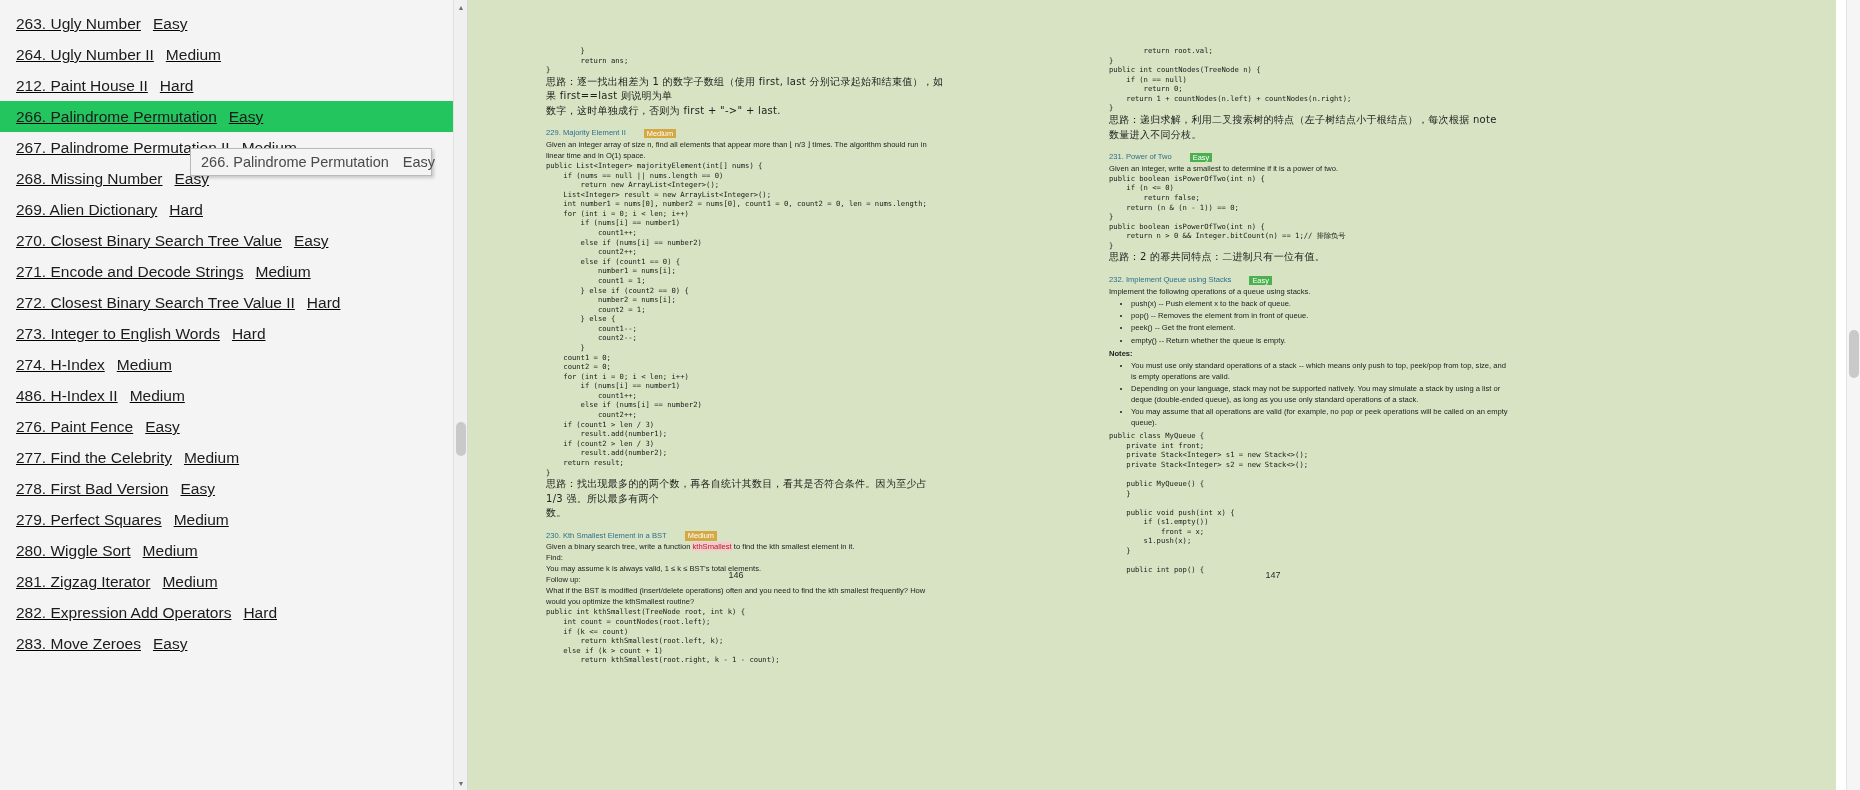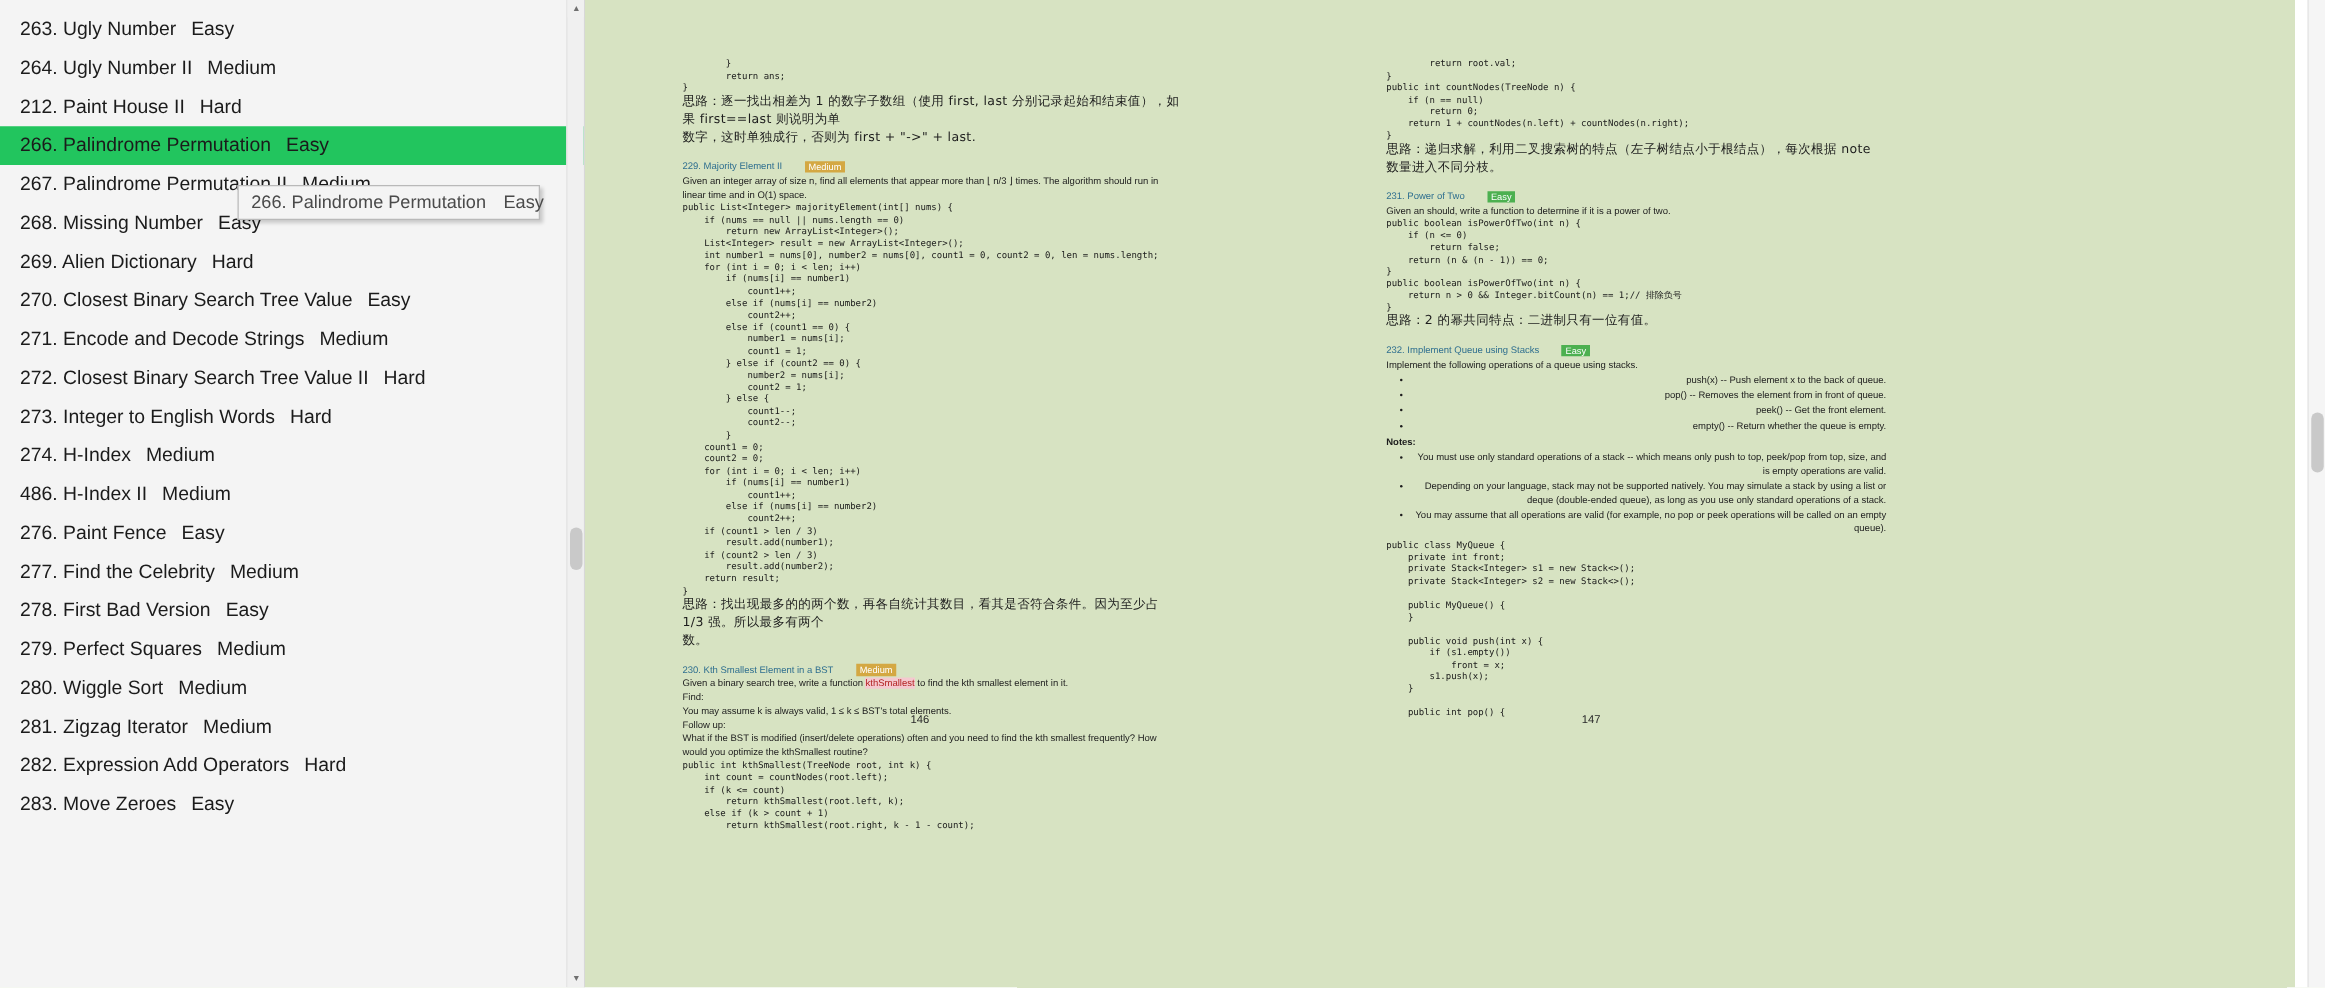--- a/index.html
+++ b/index.html
@@ -3,21 +3,21 @@
 <meta charset="utf-8">
 <style>
   * { box-sizing: border-box; }
   html, body {
     margin: 0; padding: 0;
     width: 1860px; height: 790px;
     overflow: hidden;
     background: #ffffff;
     font-family: "Liberation Sans", sans-serif;
   }
-  #app { position: relative; width: 1860px; height: 790px; display: flex; }
+  #app { position: relative; width: 1860px; height: 790px; display: flex; text-decoration: underline; }
 
   
   .sidebar {
     position: relative;
     width: 468px; height: 790px;
     background: #f4f4f4;
     border-right: 1px solid #d8d8d8;
     flex: 0 0 468px;
     overflow: hidden;
   }
@@ -124,21 +124,21 @@
   }
   .prose { margin: 0; font-size: 7.6px; line-height: 1.45; }
   .cjk { font-family: "DejaVu Sans", sans-serif; font-size: 10px; letter-spacing: .3px;}
   .secline { margin-top: 10px; display: flex; align-items: center; gap: 18px; }
   .sectitle { color: #2f6f8f; font-size: 7.6px; }
   .badge { font-size: 7.4px; padding: 0 3px; line-height: 1.3; color: #ffffff; }
   .badge.medium { background: #d4a843; }
   .badge.easy   { background: #4cb050; }
   .hl-red { background: #f4c9cf; color: #b22222; }
   ul.bul { margin: 2px 0 2px 0; padding-left: 22px; }
-  ul.bul li { margin: 1.5px 0; font-size: 7.6px; text-align: right; }
+  ul.bul li { margin: 1.5px 0; font-size: 7.6px; }
 
   
   .viewer-scrollbar {
     position: absolute;
     top: 0; right: 0; width: 14px; height: 790px;
     background: #f5f5f5;
     border-left: 1px solid #e4e4e4;
     z-index: 10;
   }
   #sbThumbViewer { top: 330px; height: 48px; }
@@ -263,21 +263,21 @@
     if (n == null)
         return 0;
     return 1 + countNodes(n.left) + countNodes(n.right);
 }</pre>
           <p class="prose cjk">思路：递归求解，利用二叉搜索树的特点（左子树结点小于根结点），每次根据 note 数量进入不同分枝。</p>
 
           <div class="secline">
             <span class="sectitle">231. Power of Two</span>
             <span class="badge easy">Easy</span>
           </div>
-          <p class="prose">Given an should, write a function to determine if it is a power of two.</p>
+          <p class="prose">Given an integer, write a smallest to determine if it is a power of two.</p>
           <pre class="code">public boolean isPowerOfTwo(int n) {
     if (n &lt;= 0)
         return false;
     return (n &amp; (n - 1)) == 0;
 }
 public boolean isPowerOfTwo(int n) {
     return n &gt; 0 &amp;&amp; Integer.bitCount(n) == 1;// 排除负号
 }</pre>
           <p class="prose cjk">思路：2 的幂共同特点：二进制只有一位有值。</p>
 

